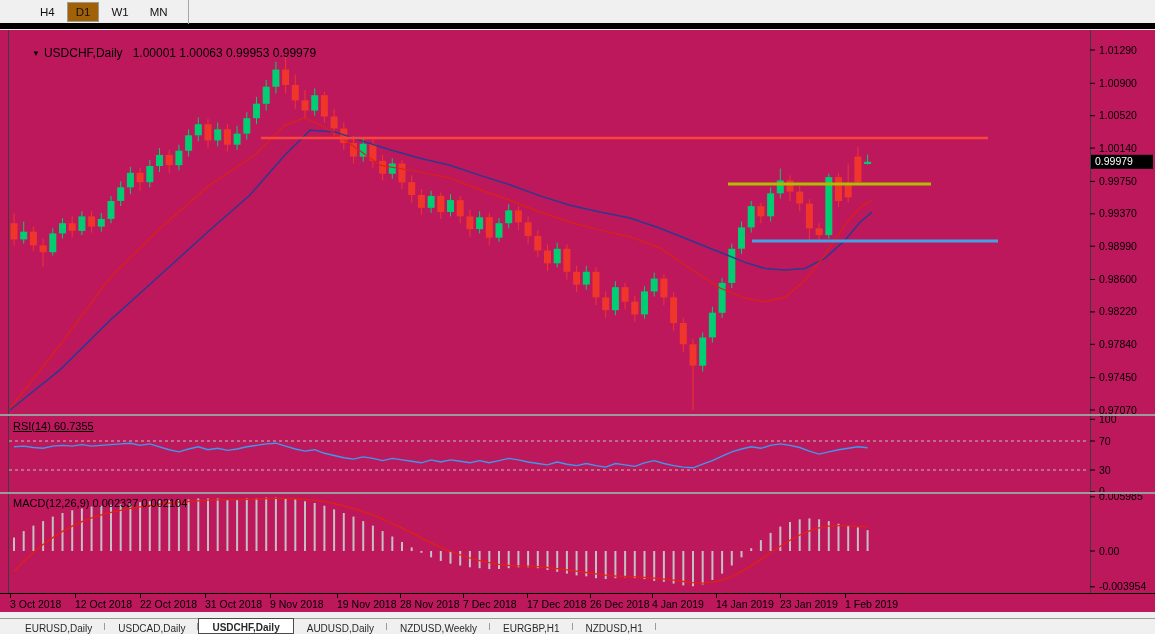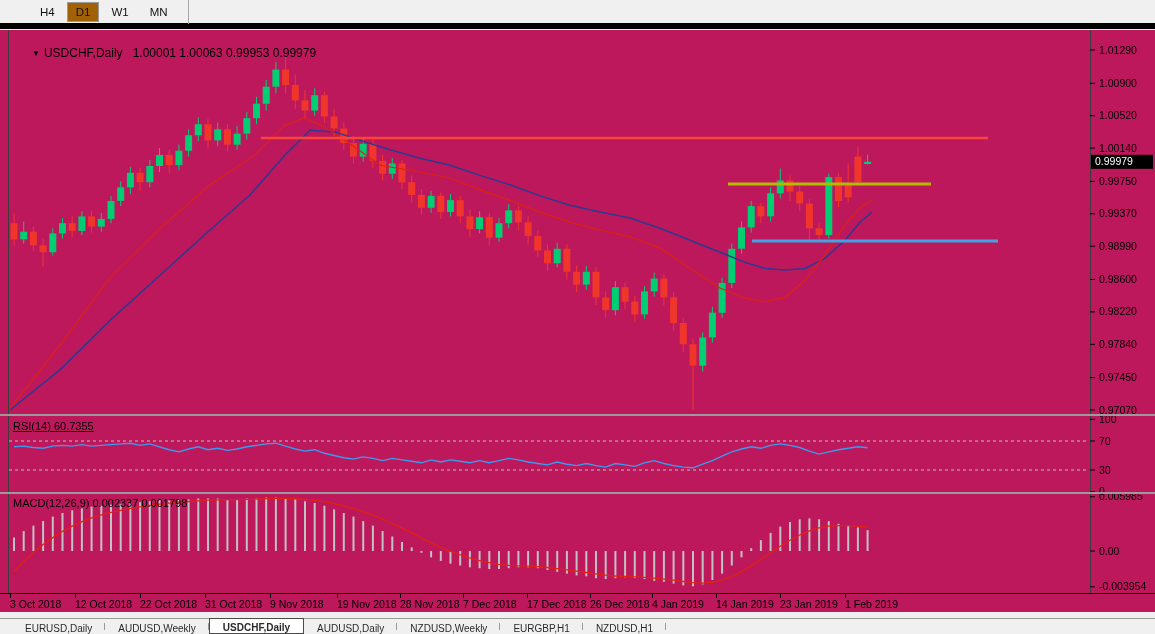--- a/index.html
+++ b/index.html
@@ -418,29 +418,29 @@
           <line x1="845" x2="845" y1="594" y2="598" stroke="#000" stroke-width="1" shape-rendering="crispEdges"></line>
           <text x="845" y="608" font-size="10.5" font-family="&quot;Liberation Sans&quot;,sans-serif" fill="#000">1 Feb 2019</text>
         </g>
       </svg>
 
     <div class="chart-title">
       <span class="arr">▼</span><span>USDCHF,Daily</span><span class="ohlc">1.00001 1.00063 0.99953 0.99979</span>
     </div>
 
     <div class="ind-label" id="rsi-label">RSI(14) 60.7355</div>
-    <div class="ind-label" id="macd-label">MACD(12,26,9) 0.002337 0.001798</div>
+    <div class="ind-label" id="macd-label">MACD(12,26,9) 0.002337 0.002104</div>
 
     <div class="splitter" id="split1"></div>
     <div class="splitter" id="split2"></div>
   </div>
 
   <div class="tabbar" id="tabbar">
       <div class="tab">EURUSD,Daily</div>
-      <div class="tab">AUDUSD,Weekly</div>
+      <div class="tab">USDCAD,Daily</div>
       <div class="tab active">USDCHF,Daily</div>
       <div class="tab">AUDUSD,Daily</div>
       <div class="tab">NZDUSD,Weekly</div>
       <div class="tab">EURGBP,H1</div>
       <div class="tab">NZDUSD,H1</div>
     </div>
 
 </div>
 
 </body></html>

